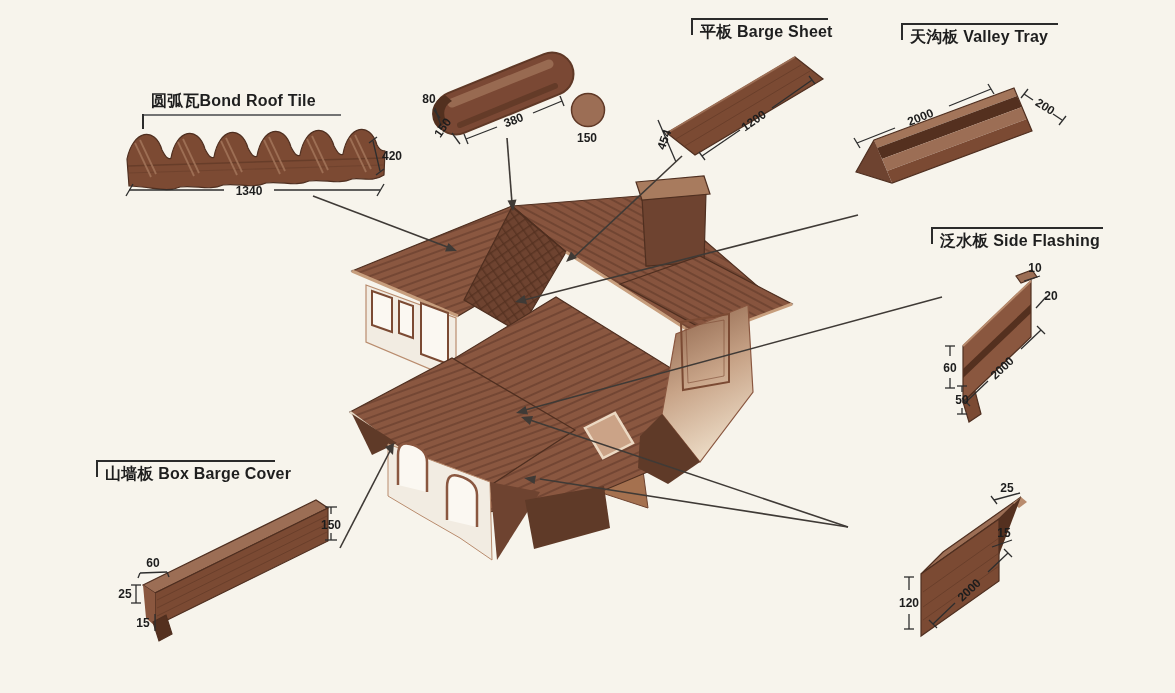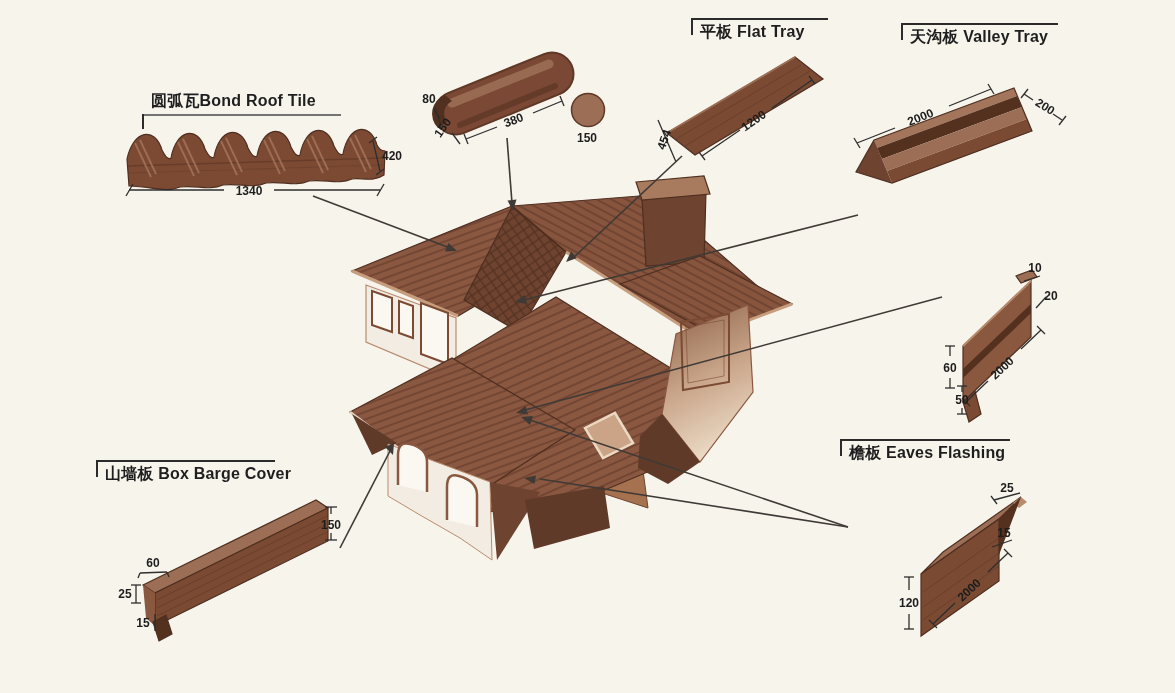--- a/index.html
+++ b/index.html
@@ -283,25 +283,25 @@
     <polygon class="arrowhead" points="524,478 536,475.5 534.5,484"></polygon>
     <line class="arrowline" x1="340" y1="548" x2="390" y2="451"></line>
     <polygon class="arrowhead" points="394,443 393,455 385,447"></polygon>
   </g>
 </svg>
 
   <div class="lbl lbl-under" style="left:142px;top:92px;width:190px;">
     <span>圆弧瓦Bond Roof Tile</span>
   </div>
   <div class="lbl" style="left:691px;top:18px;width:128px;">
-    <span>平板 Flat Tray</span>
+    <span>平板 Barge Sheet</span>
   </div>
   <div class="lbl" style="left:901px;top:23px;width:148px;">
     <span>天沟板 Valley Tray</span>
   </div>
-  <div class="lbl" style="left:840px;top:439px;width:161px;">
-    <span>檐板 Eaves Flashing</span>
+  <div class="lbl" style="left:931px;top:227px;width:163px;">
+    <span>泛水板 Side Flashing</span>
   </div>
   <div class="lbl" style="left:96px;top:460px;width:170px;">
     <span>山墙板 Box Barge Cover</span>
   </div>
 
 </div>
 
 </body></html>

